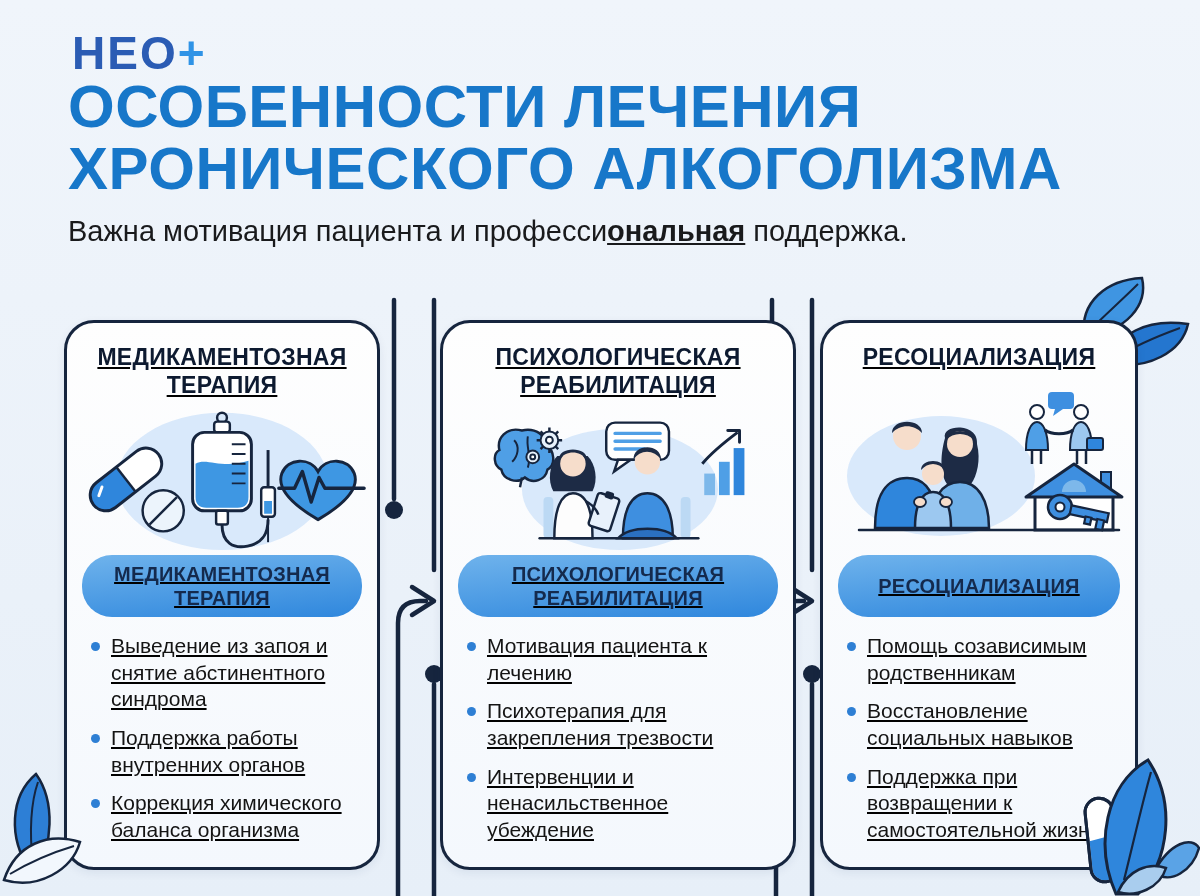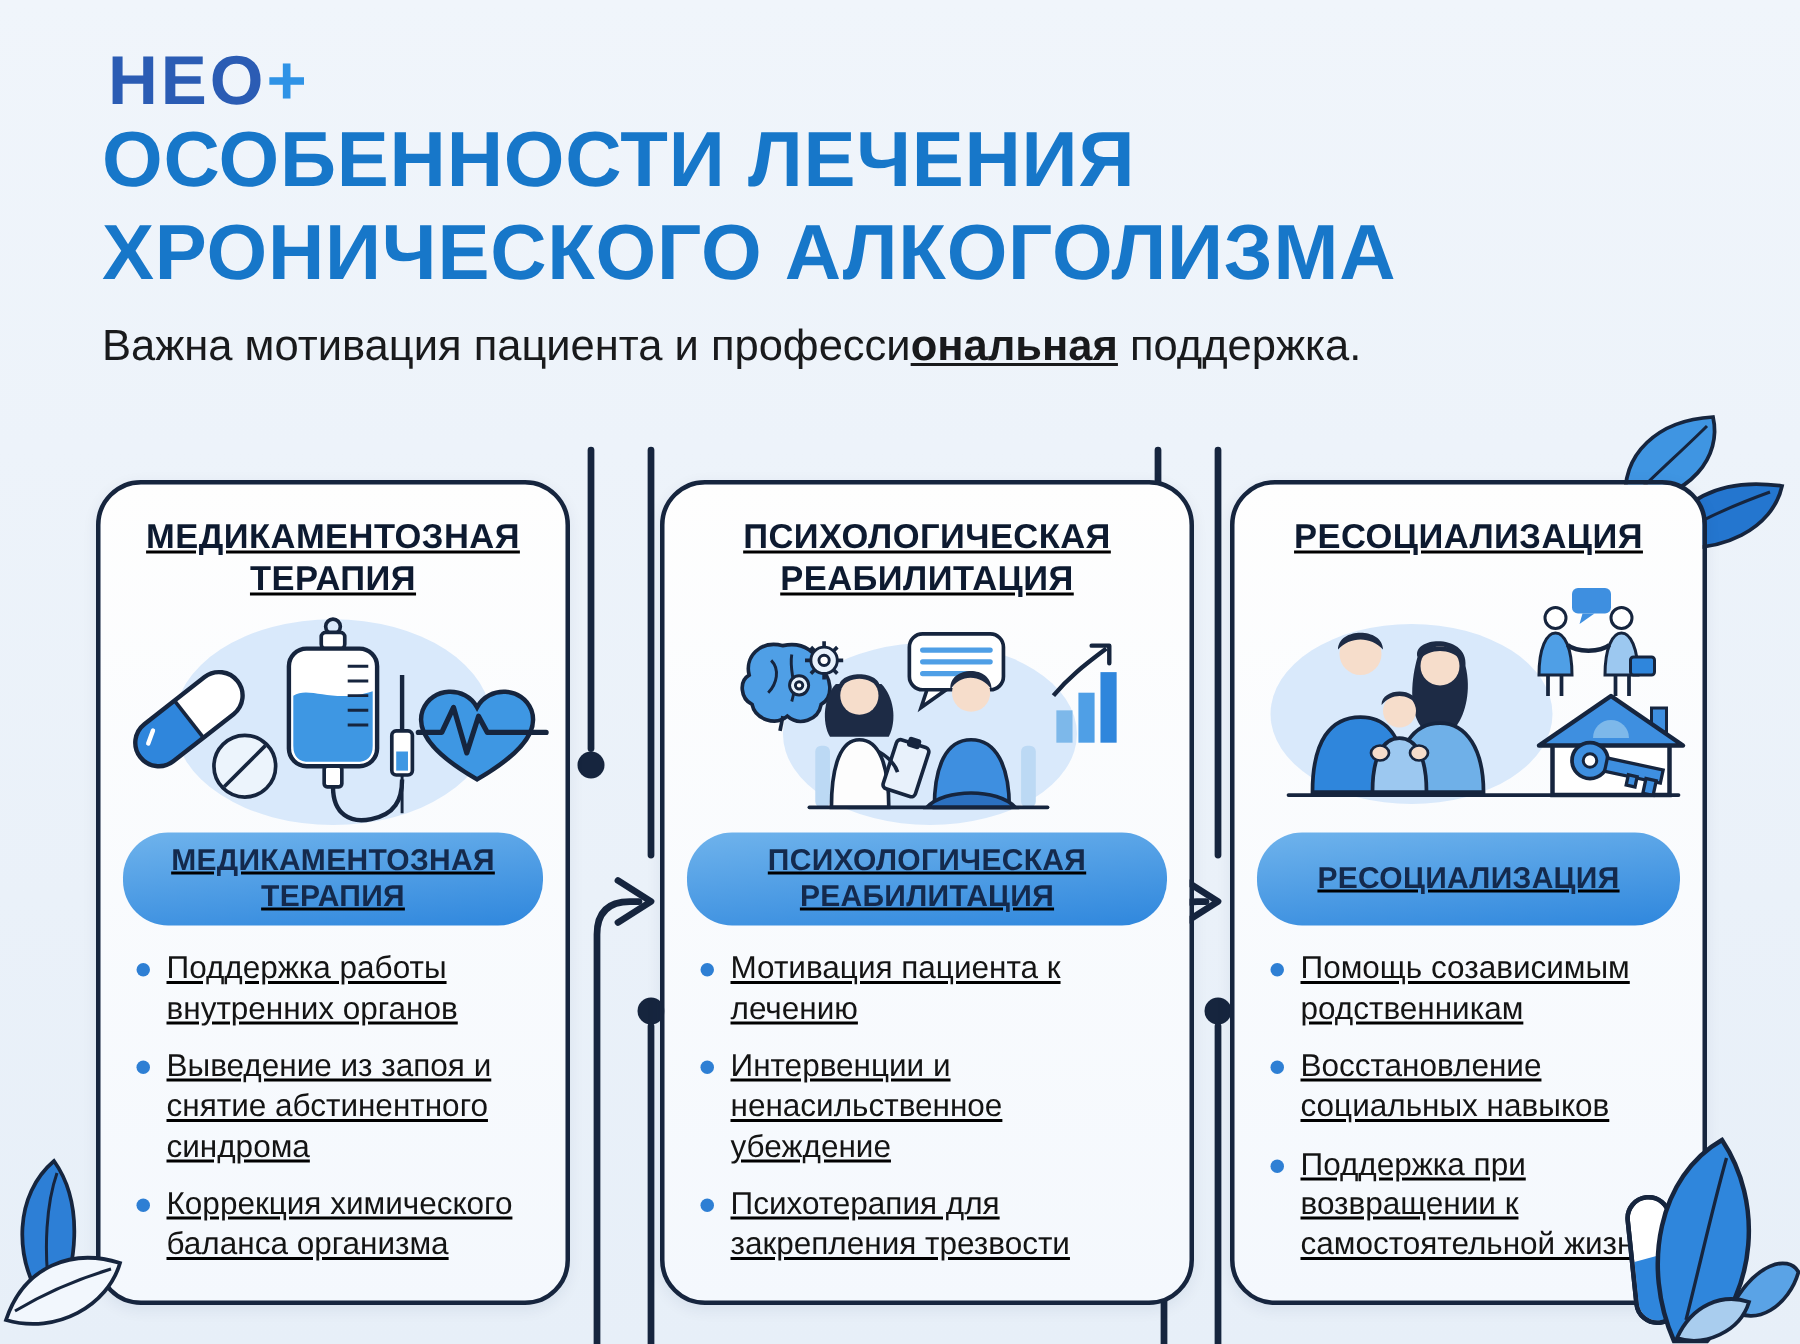--- a/index.html
+++ b/index.html
@@ -7,21 +7,21 @@
     position:relative;width:1200px;height:896px;overflow:hidden;
     background:linear-gradient(180deg,var(--bg-top,#f0f5fb) 0%,var(--bg-bottom,#e7eff8) 100%);
     font-family:"Liberation Sans",sans-serif;
   }
   
   .logo{position:absolute;left:72px;top:26px;font-size:46px;font-weight:900;letter-spacing:2px;}
   .logo .neo{color:var(--logo-blue,#2b5cb4);}
   .logo .plus{color:var(--logo-plus,#2f93e6);}
   .title{
     position:absolute;left:68px;top:76px;width:1080px;
-    font-size:52px;line-height:62px;font-weight:800;letter-spacing:.5px;
+    font-size:60px;line-height:62px;font-weight:800;letter-spacing:.5px;
     color:var(--title-color,#1777c9);
   }
   .subtitle{
     position:absolute;left:68px;top:212px;width:1090px;
     font-size:29px;line-height:38px;color:var(--text-dark,#191a1c);
   }
   .subtitle b{font-weight:700;text-decoration:underline;}
   
   .card{
     position:absolute;top:320px;height:550px;box-sizing:border-box;z-index:2;
@@ -145,25 +145,25 @@
             <path d="M248 70 C240 55 217 56 211 72 C205 89 224 105 248 119 C272 105 291 89 285 72 C279 56 256 55 248 70 Z" fill="#3e97e3" stroke="#16253e" stroke-width="3"></path>
             <path d="M208 87 H224 L232 70 L241 101 L249 76 L255 87 H295" fill="none" stroke="#16253e" stroke-width="3.5" stroke-linejoin="round" stroke-linecap="round"></path>
           </g>
         </svg>
       </div>
     </div>
     <div class="pill">МЕДИКАМЕНТОЗНАЯ ТЕРАПИЯ</div>
     <div class="bullets">
       <div class="bullet">
           <span class="dot"></span>
+          <span>Выведение из запоя и снятие абстинентного синдрома</span>
+        </div>
+      <div class="bullet">
+          <span class="dot"></span>
           <span>Поддержка работы внутренних органов</span>
-        </div>
-      <div class="bullet">
-          <span class="dot"></span>
-          <span>Выведение из запоя и снятие абстинентного синдрома</span>
         </div>
       <div class="bullet">
           <span class="dot"></span>
           <span>Коррекция химического баланса организма</span>
         </div>
     </div>
   </div>
 
   <div class="card card2">
     <div class="card-top">
@@ -224,25 +224,25 @@
       </div>
     </div>
     <div class="pill">ПСИХОЛОГИЧЕСКАЯ РЕАБИЛИТАЦИЯ</div>
     <div class="bullets">
       <div class="bullet">
           <span class="dot"></span>
           <span>Мотивация пациента к лечению</span>
         </div>
       <div class="bullet">
           <span class="dot"></span>
+          <span>Психотерапия для закрепления трезвости</span>
+        </div>
+      <div class="bullet">
+          <span class="dot"></span>
           <span>Интервенции и ненасильственное убеждение</span>
-        </div>
-      <div class="bullet">
-          <span class="dot"></span>
-          <span>Психотерапия для закрепления трезвости</span>
         </div>
     </div>
   </div>
 
   <div class="card card3">
     <div class="card-top">
       <div class="card-header">РЕСОЦИАЛИЗАЦИЯ</div>
       <div class="card-illus">
         <svg viewBox="0 0 300 155">
           <ellipse cx="112" cy="88" rx="94" ry="60" fill="#d9e9fb"></ellipse>

